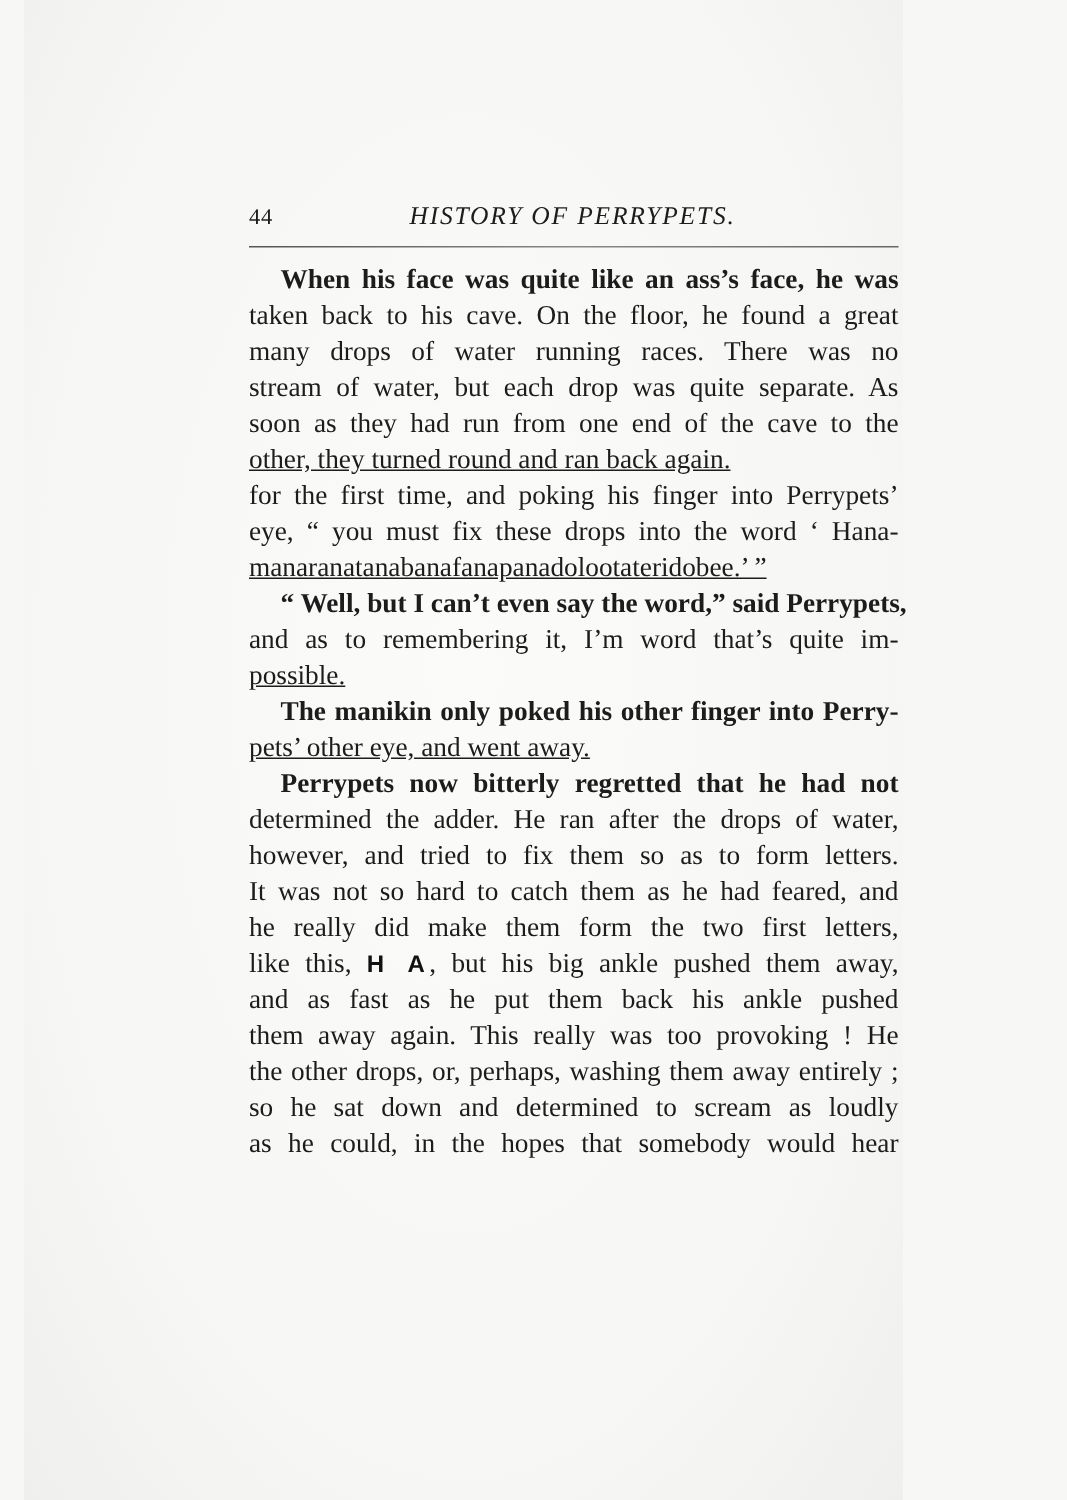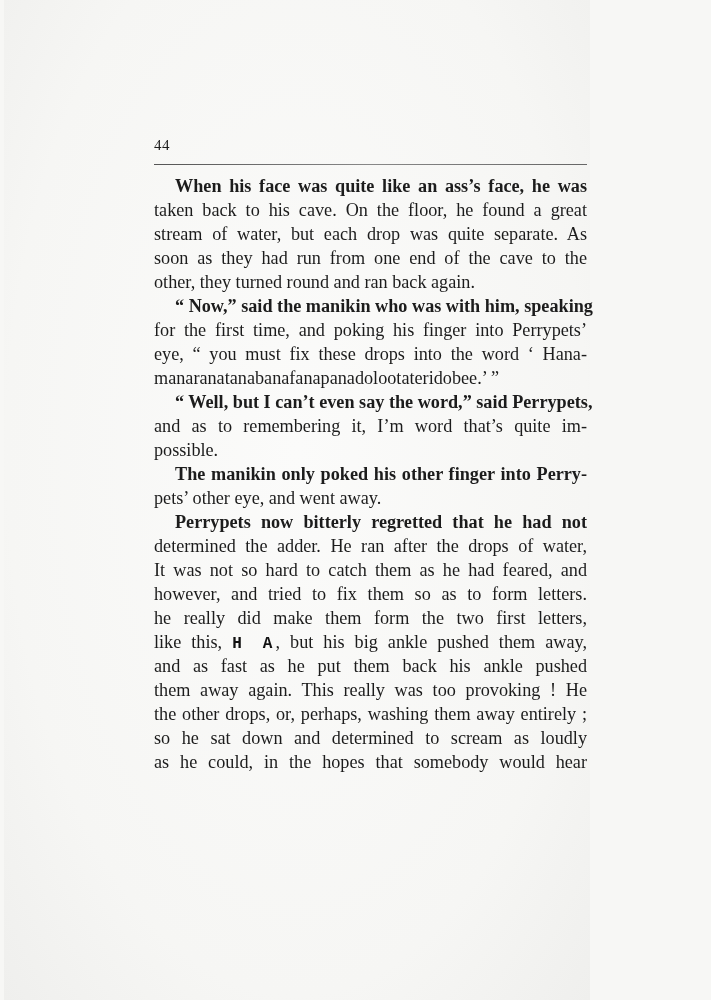--- a/index.html
+++ b/index.html
@@ -5,21 +5,21 @@
   html, body { margin: 0; padding: 0; }
   body {
     width: 711px; height: 1000px;
     background: #f7f7f5;
     position: relative;
     overflow: hidden;
     font-family: "Liberation Serif", "DejaVu Serif", serif;
     color: #1c1c1c;
   }
   .page {
-    position: absolute; left: 4px; top: 0; width: 586px; height: 1000px;
+    position: absolute; left: 16px; top: 0; width: 586px; height: 1000px;
     background: radial-gradient(ellipse at 50% 45%, #fbfbfa 0%, #f6f6f4 70%, #efefed 100%);
   }
   .page-number {
     position: absolute; left: 150px; top: 137px;
     font-size: 15px; letter-spacing: 0.5px;
   }
   .running-head {
     position: absolute; left: 257px; top: 134px;
     font-size: 17px; font-style: italic; letter-spacing: 1.2px;
   }
@@ -31,59 +31,60 @@
     position: absolute; left: 150px; top: 174px; width: 433px;
     font-size: 18.2px;
   }
   .line {
     display: block;
     height: 24px; line-height: 24px;
     white-space: nowrap;
     text-align: justify;
     text-align-last: justify;
   }
-  .line.last { text-align-last: left; }
+  .line.last { text-align-last: left; text-decoration: underline; }
   .line.indent { padding-left: 21px; font-weight: bold; }
   .dotted-letters {
-    font-family: Liberation Mono, monospace;
+    font-family: Liberation Sans, sans-serif;
     font-weight: bold;
     font-size: 16px;
     letter-spacing: 3px;
     color: #111;
     text-decoration: none;
     background-image: repeating-linear-gradient(0deg, transparent 0 2px, rgba(247,247,245,0.55) 2px 3px);
     -webkit-background-clip: text;
   }
 </style>
 </head>
 <body>
 
 <div class="page">
   <div class="page-number">44</div>
+  <div class="running-head">HISTORY OF PERRYPETS.</div>
   <div class="rule"></div>
 
   <div class="body-text">
     <span class="line indent">When his face was quite like an ass’s face, he was</span>
     <span class="line">taken back to his cave.  On the floor, he found a great</span>
+    <span class="line">many drops of water running races.  There was no</span>
     <span class="line">stream of water, but each drop was quite separate.  As</span>
     <span class="line">soon as they had run from one end of the cave to the</span>
     <span class="line last">other, they turned round and ran back again.</span>
-    <span class="line indent">“ Now,” said the manikin who was with him, speaking</span>
     <span class="line">for the first time, and poking his finger into Perrypets’</span>
     <span class="line">eye, “ you must fix these drops into the word ‘ Hana-</span>
     <span class="line last">manaranatanabanafanapanadolootateridobee.’ ”</span>
     <span class="line indent">“ Well, but I can’t even say the word,” said Perrypets,</span>
     <span class="line">and as to remembering it, I’m word that’s quite im-</span>
     <span class="line last">possible.</span>
     <span class="line indent">The manikin only poked his other finger into Perry-</span>
     <span class="line last">pets’ other eye, and went away.</span>
     <span class="line indent">Perrypets now bitterly regretted that he had not</span>
     <span class="line">determined the adder.  He ran after the drops of water,</span>
+    <span class="line">however, and tried to fix them so as to form letters.</span>
     <span class="line">It was not so hard to catch them as he had feared, and</span>
-    <span class="line">however, and tried to fix them so as to form letters.</span>
     <span class="line">he really did make them form the two first letters,</span>
     <span class="line"><span>like this, </span><span class="dotted-letters">H A</span><span>, but his big ankle pushed them away,</span></span>
     <span class="line">and as fast as he put them back his ankle pushed</span>
     <span class="line">them away again.  This really was too provoking !  He</span>
     <span class="line">the other drops, or, perhaps, washing them away entirely ;</span>
     <span class="line">so he sat down and determined to scream as loudly</span>
     <span class="line">as he could, in the hopes that somebody would hear</span>
   </div>
 </div>
 

